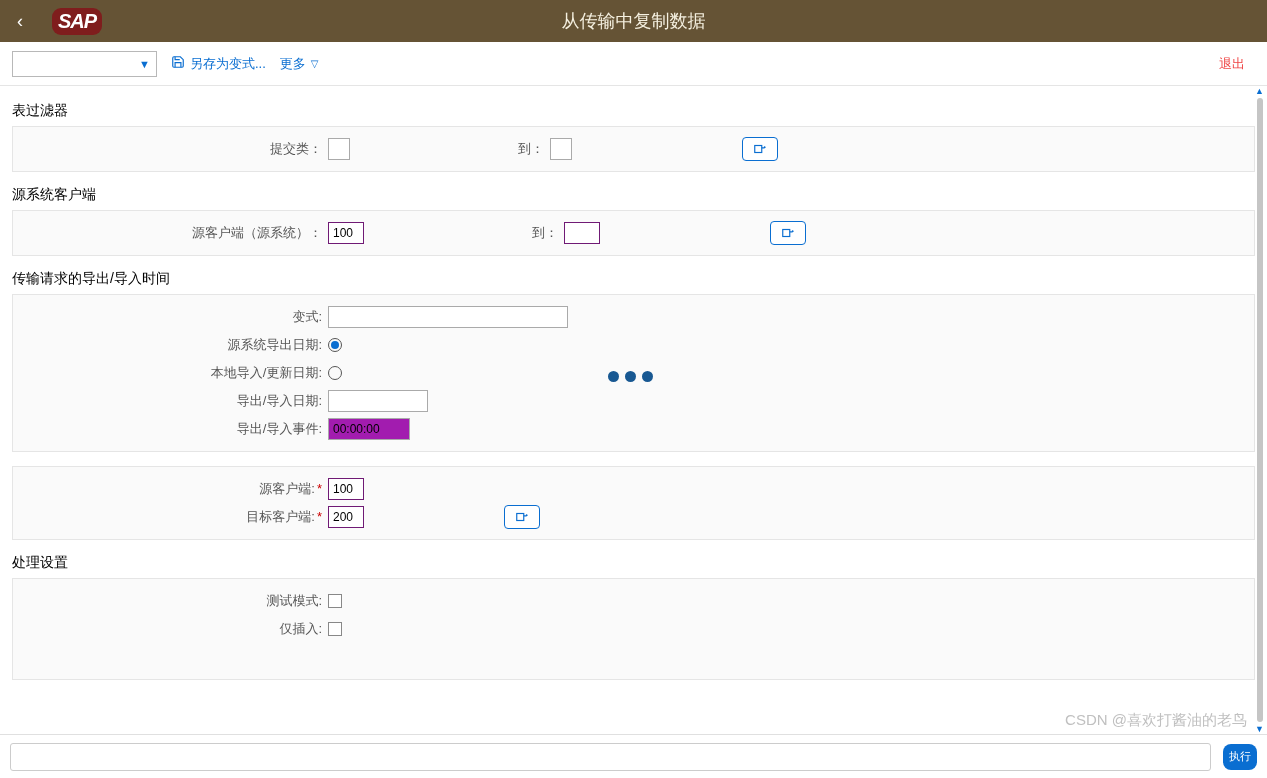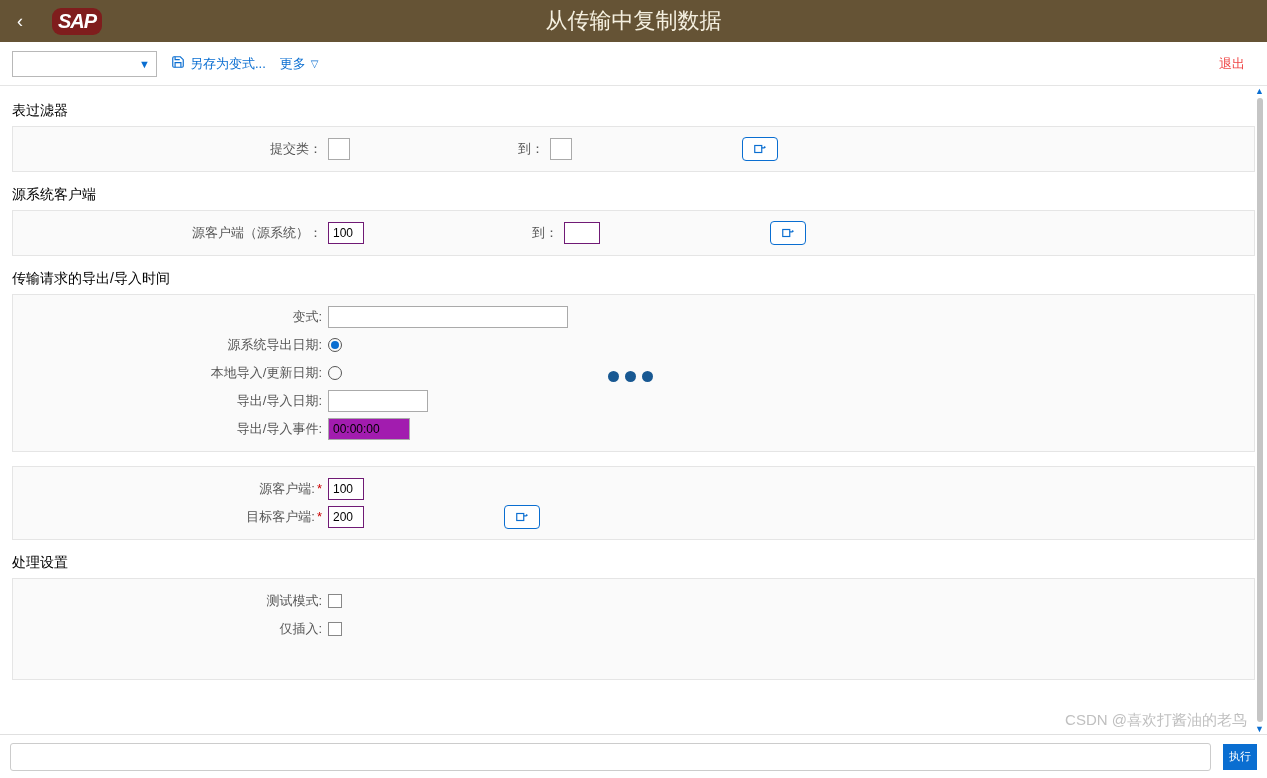--- a/index.html
+++ b/index.html
@@ -36,21 +36,21 @@
     letter-spacing: -1px;
     padding: 2px 6px;
     background: #7f1d1d;
     border-radius: 9px;
     margin-left: 12px;
   }
   .page-title {
     position: absolute;
     left: 50%;
     transform: translateX(-50%);
-    font-size: 22px;
+    font-size: 18px;
     color: #f5f0e0;
     font-family: Liberation Mono, monospace;
   }
   .toolbar {
     height: 44px;
     display: flex;
     align-items: center;
     padding: 0 12px;
     border-bottom: 1px solid #e5e5e5;
     gap: 14px;
@@ -216,21 +216,21 @@
     position:absolute;
     right: 20px;
     bottom: 48px;
     color: #c0c0c0;
     font-size: 15px;
     pointer-events:none;
   }
   .exec-btn {
     width: 34px;height:26px;
     background:#0a6ed1;
-    border-radius:0;
+    border-radius:8px;
     margin-left:12px;
     display:flex;align-items:center;justify-content:center;
     color:#fff;font-size:11px;
     cursor:pointer;
   }
   .rscroll { position:absolute; right:2px; top:0; bottom:0; width:10px; }
   .rscroll .arr { color:#0a6ed1; font-size:9px; position:absolute; left:0;}
   .rscroll .up { top: 0; }
   .rscroll .dn { bottom: 0; }
   .rscroll .track { position:absolute; top:12px; bottom:12px; right:2px; width:6px; background:#c5c5c5; border-radius:3px;}

